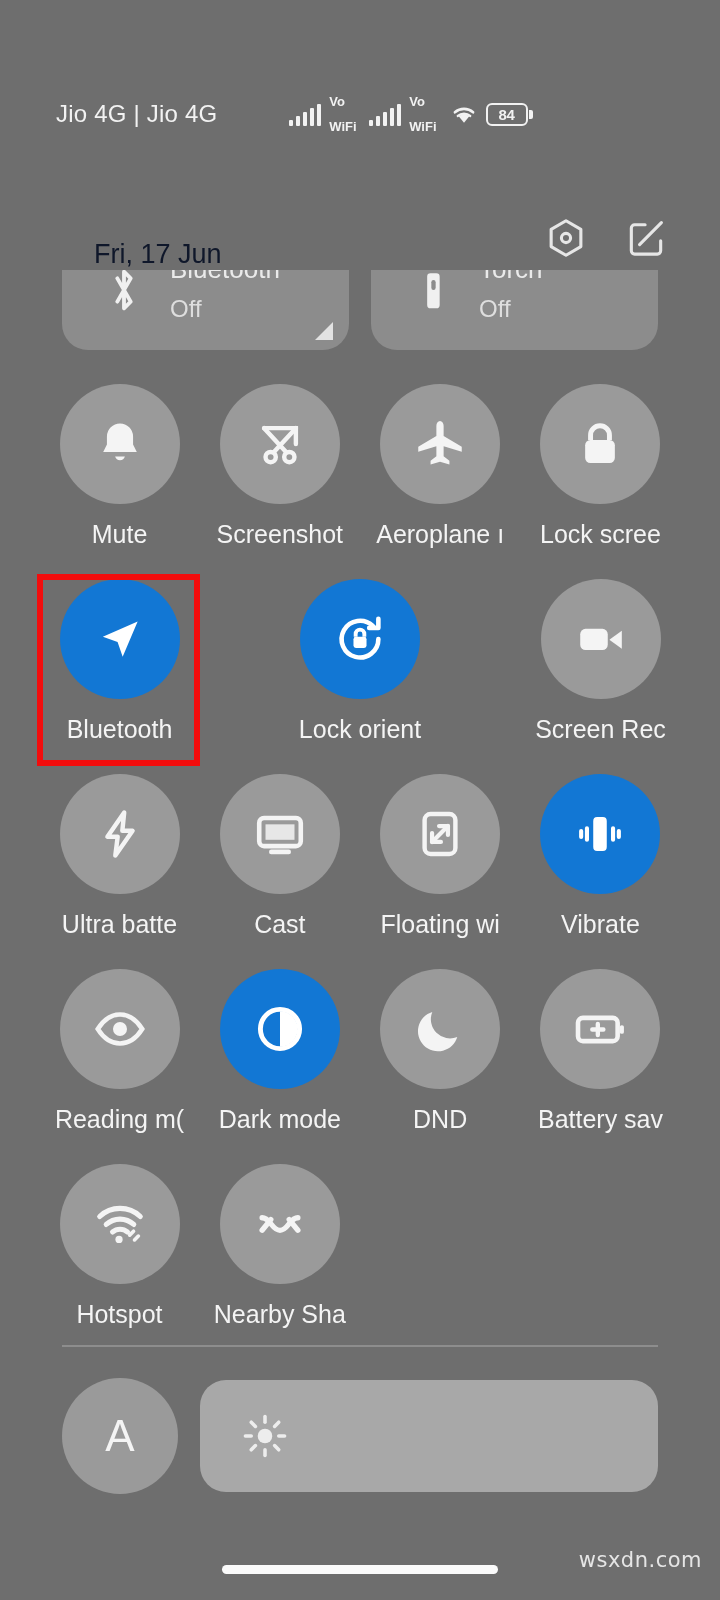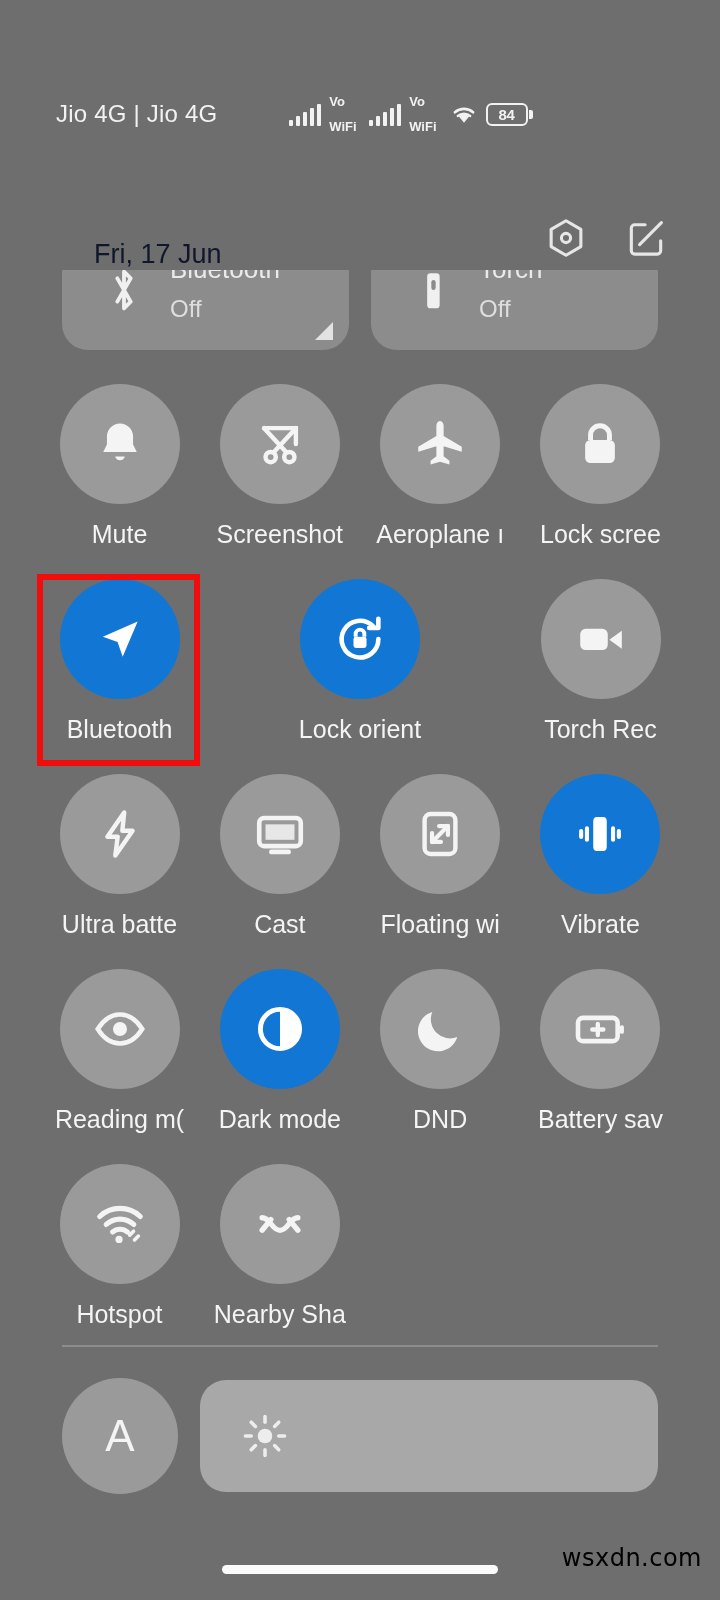--- a/index.html
+++ b/index.html
@@ -81,21 +81,21 @@
                display:flex; align-items:center; gap:22px; }
   .autobtn { width:116px; height:116px; border-radius:50%; background:#9a9a9a;
              display:flex; align-items:center; justify-content:center;
              color:#f4f4f4; font-size:44px; font-weight:300; }
   .slider { flex:1; height:112px; border-radius:26px; background:#a8a8a8;
             display:flex; align-items:center; padding-left:40px; }
 
   
   .navbar { position:absolute; left:50%; transform:translateX(-50%); bottom:26px;
             width:276px; height:9px; border-radius:5px; background:#fbfbfb; }
-  .wm { position:absolute; right:18px; bottom:28px; color:#000000; font-size:24px;
+  .wm { position:absolute; right:18px; bottom:28px; color:#e5e5e5; font-size:21px;
         font-family:"DejaVu Sans", sans-serif; letter-spacing:.5px; }
 </style>
 </head>
 <body>
 
 <div id="screen">
 
   <div class="statusbar">
     <div class="carrier">Jio 4G | Jio 4G</div>
     <div class="status-icons">
@@ -247,21 +247,21 @@
         </div>
         <div class="tlabel">Lock orient</div>
       </div>
       <div class="tile">
         <div class="circle">
           <svg width="58" height="58" viewBox="0 0 24 24">
             <rect x="3.4" y="7.8" width="11.4" height="8.8" rx="2.2" fill="#f4f4f4"></rect>
             <path d="M15.6 12.2 20.6 8.6 V16 L15.6 12.4 Z" fill="#f4f4f4"></path>
           </svg>
         </div>
-        <div class="tlabel">Torch Rec</div>
+        <div class="tlabel">Screen Rec</div>
       </div>
     </div>
 
     <div class="row rowpad">
       <div class="tile">
         <div class="circle">
           <svg width="56" height="56" viewBox="0 0 24 24">
             <path d="M13.8 2.8 6.6 13.2 H11 L10 21.2 17.4 10.6 H13 Z" fill="none" stroke="#f4f4f4" stroke-width="1.9" stroke-linejoin="round"></path>
           </svg>
         </div>

